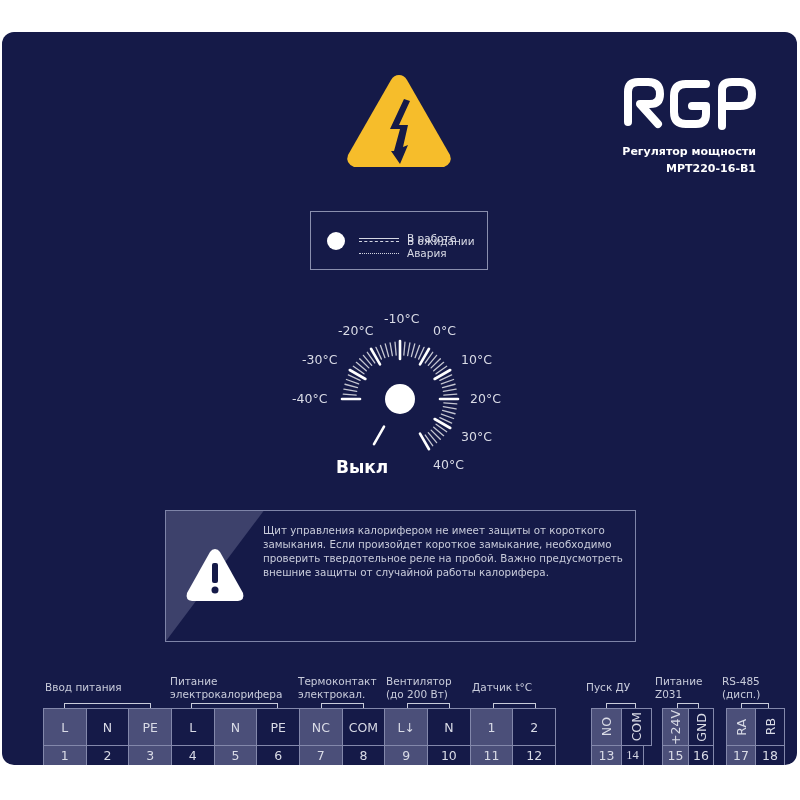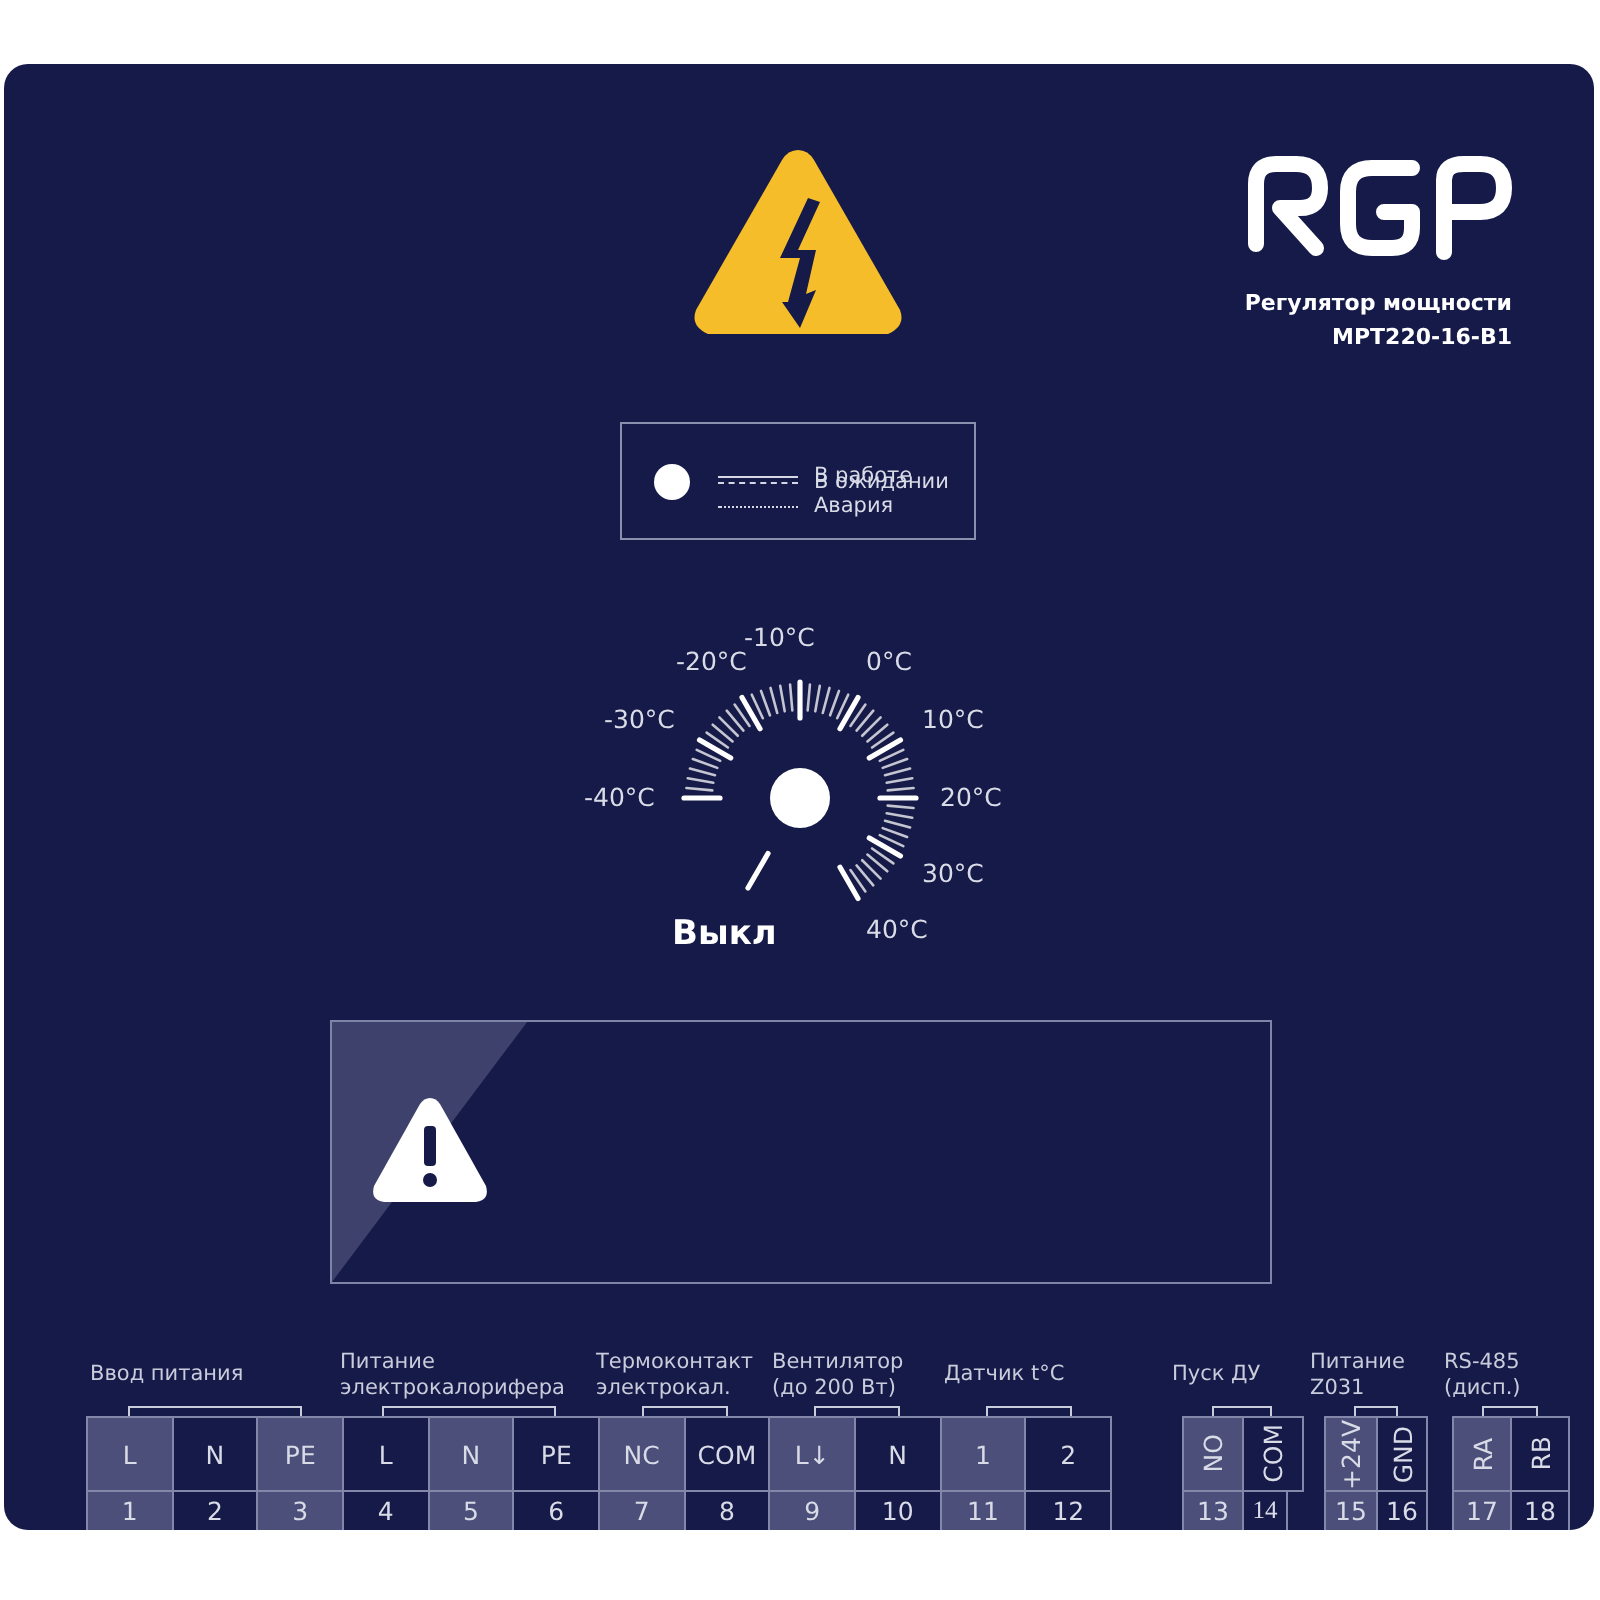--- a/index.html
+++ b/index.html
@@ -123,37 +123,38 @@
     <line x1="357.499263643281" y1="387.6119620154891" x2="344.9422279015231" y2="384.2473144291563" stroke="#ffffff" stroke-width="1.3" stroke-opacity="0.75" stroke-linecap="round"></line>
     <line x1="356.66845886746285" y1="391.3594801826551" x2="343.8659580783042" y2="389.102053872985" stroke="#ffffff" stroke-width="1.3" stroke-opacity="0.75" stroke-linecap="round"></line>
     <line x1="356.1674332839632" y1="395.165147319103" x2="343.21690220877053" y2="394.03212266338346" stroke="#ffffff" stroke-width="1.3" stroke-opacity="0.75" stroke-linecap="round"></line>
     <line x1="360" y1="399" x2="342" y2="399" stroke="#ffffff" stroke-width="2.6" stroke-opacity="1" stroke-linecap="round"></line>
   <circle cx="400" cy="399" r="15" fill="#ffffff"></circle>
 </svg>
 
 <div class="dlabel" style="left:292px;top:391px;">-40°C</div>
 <div class="dlabel" style="left:302px;top:352px;">-30°C</div>
 <div class="dlabel" style="left:338px;top:323px;">-20°C</div>
-<div class="dlabel" style="left:372px;top:311px;text-align:right;">-10°C</div>
+<div class="dlabel" style="left:384px;top:311px;text-align:right;">-10°C</div>
 <div class="dlabel" style="left:433px;top:323px;">0°C</div>
 <div class="dlabel" style="left:461px;top:352px;">10°C</div>
 <div class="dlabel" style="left:470px;top:391px;">20°C</div>
 <div class="dlabel" style="left:461px;top:429px;">30°C</div>
 <div class="dlabel" style="left:433px;top:457px;">40°C</div>
 <div class="off">Выкл</div>
 
 <div class="abs warn">
   <svg class="shade" viewBox="0 0 471 132" preserveAspectRatio="none">
     <polygon points="0,0 98,0 0,132" fill="#3d416b"></polygon>
   </svg>
   <svg class="tri" viewBox="0 0 62 58">
     <path d="M31 3 Q34 3 36 6 L59 47 Q61 54 54 55 L8 55 Q1 54 3 47 L26 6 Q28 3 31 3 Z" fill="#ffffff"></path>
     <rect x="28" y="17" width="6" height="20" rx="2" fill="#151a48"></rect>
     <circle cx="31" cy="44" r="3.5" fill="#151a48"></circle>
   </svg>
+  <div class="txt">Щит управления калорифером не имеет защиты от короткого замыкания. Если произойдет короткое замыкание, необходимо проверить твердотельное реле на пробой. Важно предусмотреть внешние защиты от случайной работы калорифера.</div>
 </div>
 
 <div class="grp-label" style="left:45px;top:681px;width:125px;">
   <div>Ввод питания</div>
 </div>
 <div class="grp-label" style="left:170px;top:675px;width:128px;">
   <div>Питание</div>
     <div>электрокалорифера</div>
 </div>
 <div class="grp-label" style="left:298px;top:675px;width:88px;">

